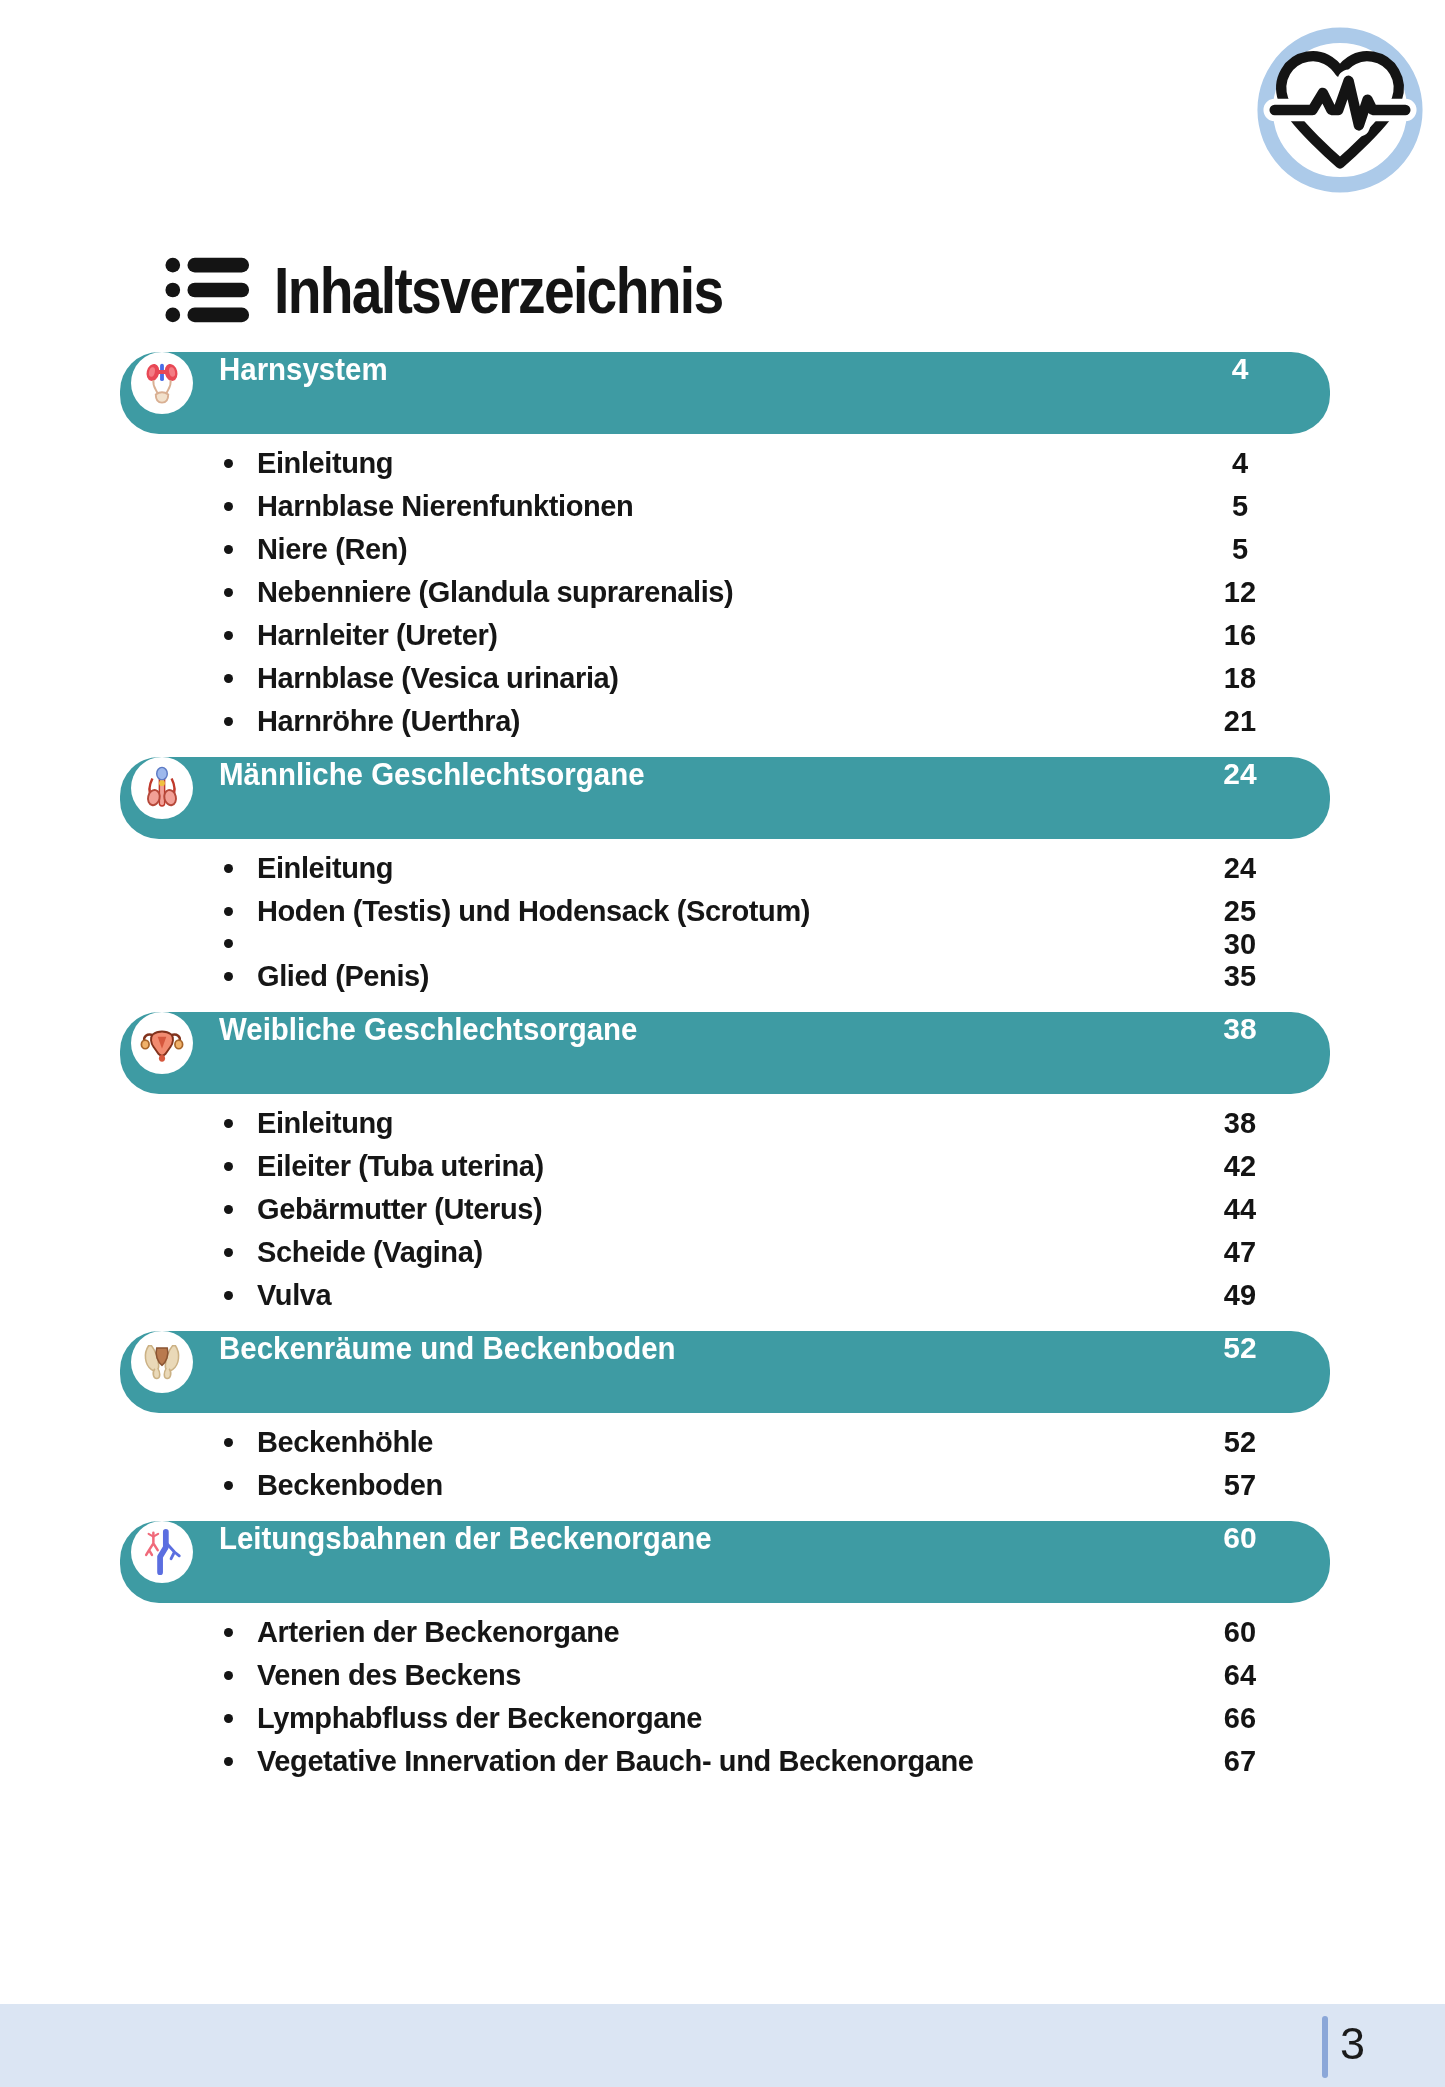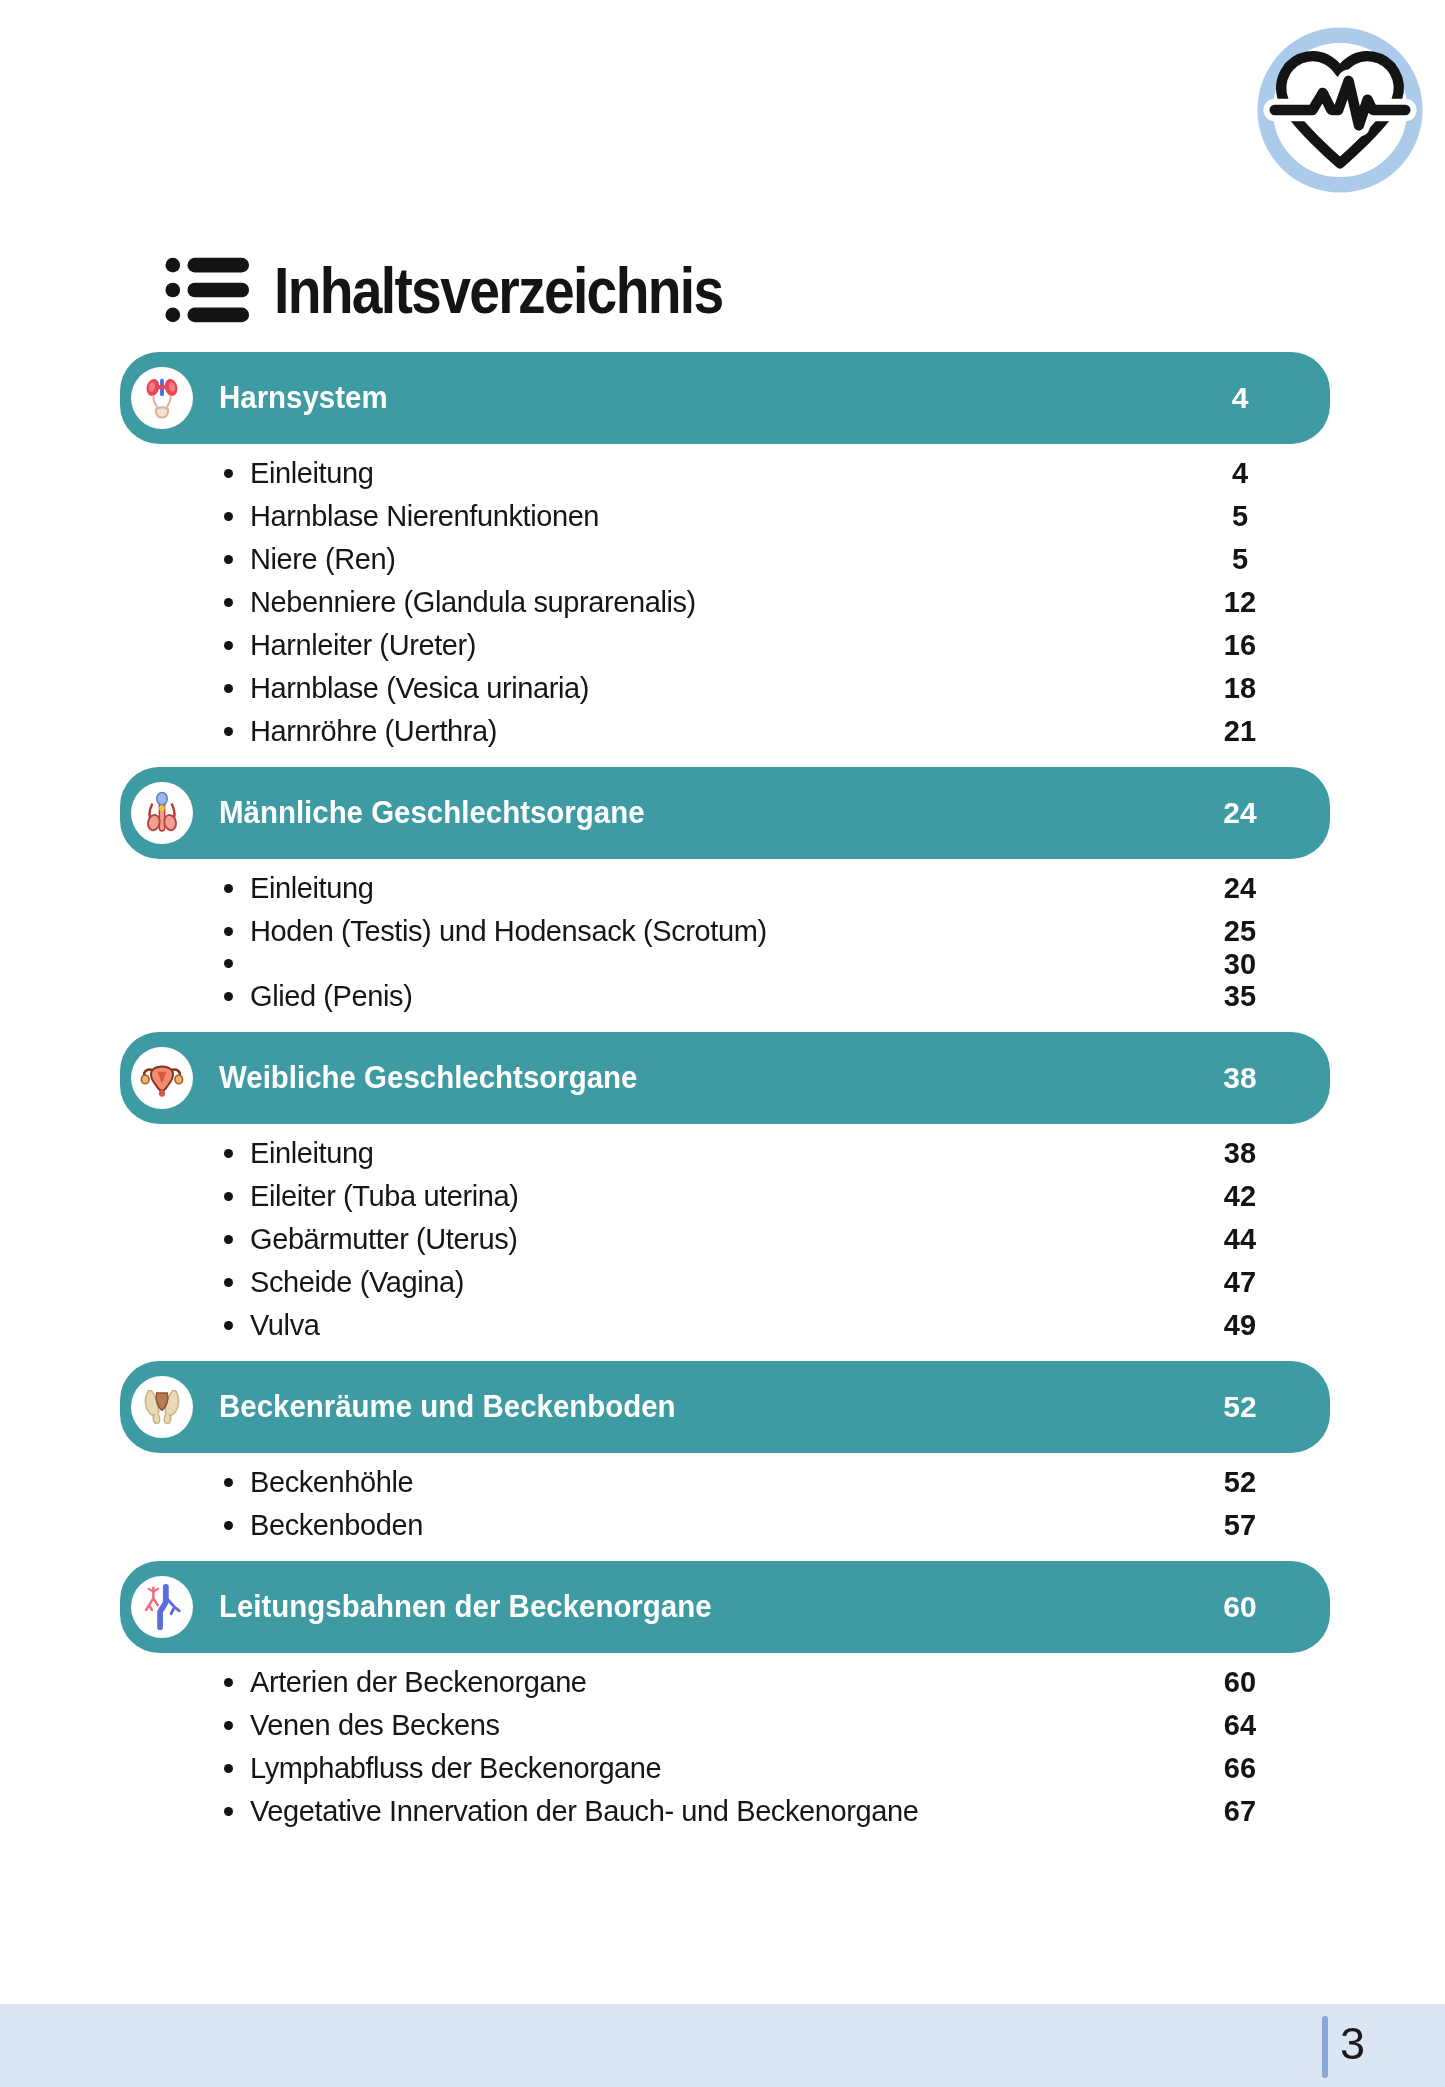--- a/index.html
+++ b/index.html
@@ -12,42 +12,42 @@
   
   .title-row{position:absolute;left:164px;top:252px;display:flex;align-items:center;gap:22px;}
   .title-icon{width:88px;height:76px;flex:0 0 auto;}
   h1.doc-title{
     margin:0;font-size:65px;font-weight:800;letter-spacing:-2px;color:#141414;
     transform:scaleX(.85);transform-origin:left center;white-space:nowrap;
   }
   
   .content{position:absolute;left:120px;top:352px;width:1210px;}
   .bar{
-    position:relative;height:92px;border-radius:39px;background:#3E9BA3;
-    display:flex;align-items:center;padding-left:11px;box-sizing:border-box;
+    position:relative;height:82px;border-radius:39px;background:#3E9BA3;
+    display:flex;align-items:flex-start;padding-left:11px;box-sizing:border-box;
   }
   .circle{
     width:62px;height:62px;border-radius:50%;background:#ffffff;flex:0 0 auto;
     display:flex;align-items:center;justify-content:center;
   }
   .circle svg{width:46px;height:46px;}
   .bar-title{
     color:#ffffff;font-size:31px;font-weight:700;margin-left:26px;white-space:nowrap;
     transform:scaleX(.95);transform-origin:left center;
   }
   .bar-num{
     position:absolute;left:1050px;width:140px;text-align:center;
     color:#ffffff;font-size:30px;font-weight:700;
   }
   .toc-list{list-style:none;margin:0;padding:14px 0 8px 95px;position:relative;}
   .row{position:relative;display:flex;align-items:center;line-height:30px;margin-bottom:13px;}
   .dot{width:9px;height:9px;border-radius:50%;background:#141414;flex:0 0 auto;margin-right:0;}
   .bullet-box{width:26px;display:flex;justify-content:center;flex:0 0 auto;}
   .row .label{
-    font-size:29px;font-weight:400;letter-spacing:-.4px;color:#161616;margin-left:9px;white-space:nowrap;
+    font-size:29px;font-weight:700;letter-spacing:-.4px;color:#161616;margin-left:16px;white-space:nowrap;
   }
   .row .num{
     position:absolute;left:955px;width:140px;text-align:center;
     font-size:29px;font-weight:700;color:#141414;
   }
   
   .footer{position:absolute;left:0;bottom:0;width:1445px;height:83px;background:#dbe5f3;}
   .footer-line{position:absolute;left:1322px;top:12px;width:6px;height:62px;border-radius:3px;background:#8ba7d8;}
   .footer-num{position:absolute;left:1340px;top:14px;font-size:45px;font-weight:500;color:#1a1a1a;}
 </style>

